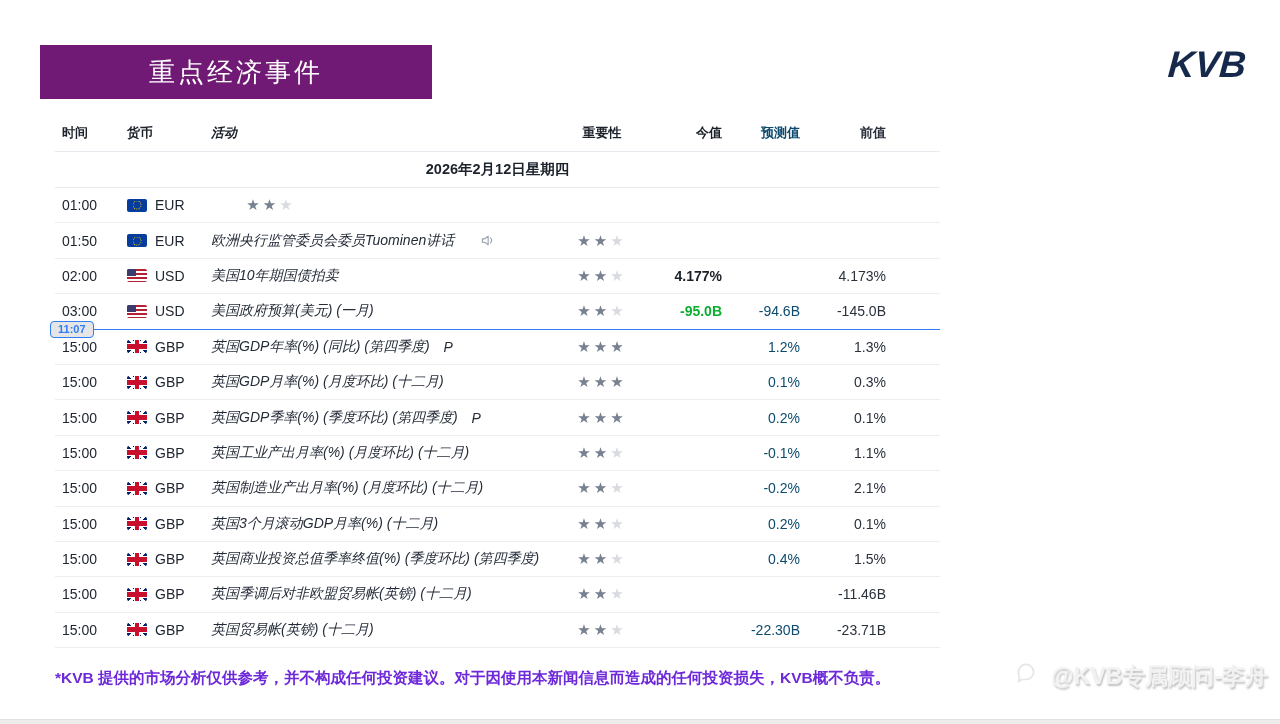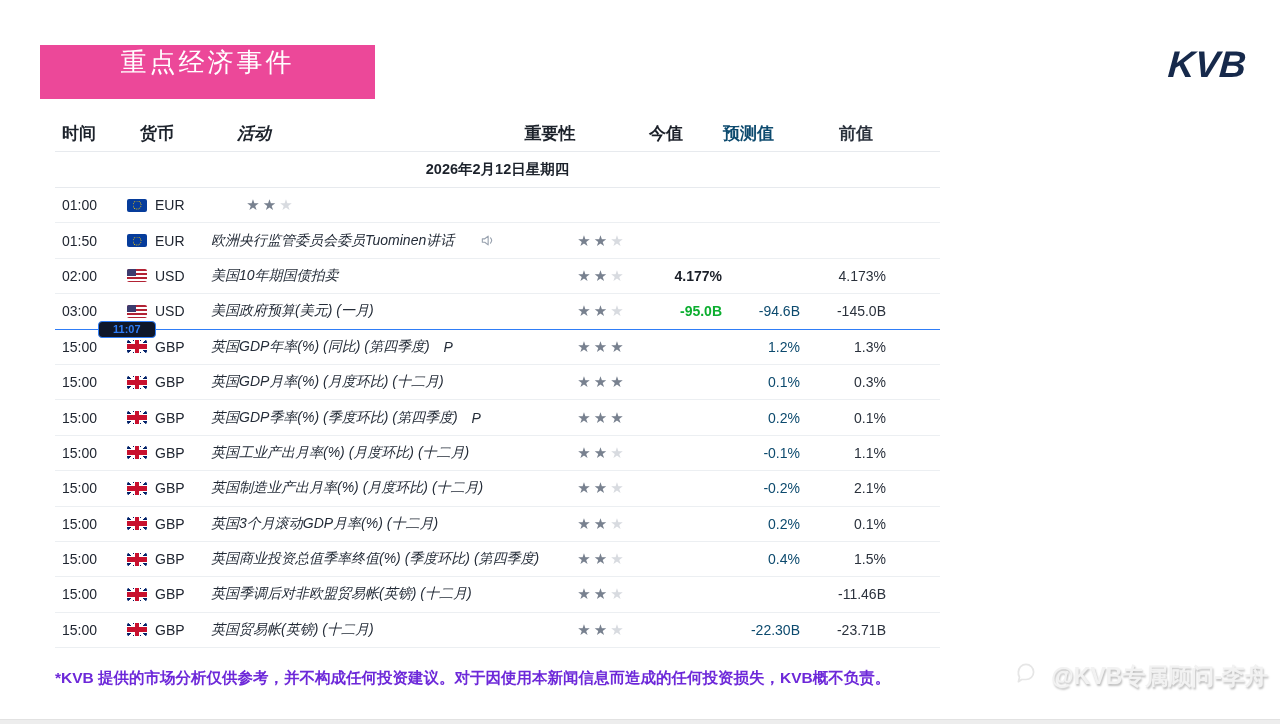--- a/index.html
+++ b/index.html
@@ -1,41 +1,41 @@
 <!DOCTYPE html>
 <html><head>
 <meta charset="utf-8">
 <style>
   * { margin:0; padding:0; box-sizing:border-box; }
   html,body { width:1280px; height:724px; }
   body { font-family:"Liberation Sans","DejaVu Sans",sans-serif; background:#ffffff; position:relative; overflow:hidden; }
   .page { position:relative; width:1280px; height:724px; background:#ffffff; }
 
   
-  .banner { position:absolute; left:40px; top:45px; width:335px; height:54px; background:#ec4899;
+  .banner { position:absolute; left:40px; top:45px; width:392px; height:54px; background:#701a75;
             color:#ffffff; font-size:26px; font-weight:500; letter-spacing:3px;
-            display:flex; justify-content:center; }
+            display:flex; align-items:center; justify-content:center; }
 
   
   .logo { position:absolute; right:34px; top:44px; font-size:37px; font-weight:900; font-style:italic;
           color:#16294B; letter-spacing:0px; transform:skewX(-4deg); }
 
   
   .table { position:absolute; left:55px; top:115px; width:885px; }
   .cols { display:flex; align-items:center; }
   .c-time   { width:68px; padding-left:7px; }
   .c-cur    { width:88px; padding-left:4px; display:flex; align-items:center; gap:8px; }
   .c-act    { flex:1; display:flex; align-items:center; gap:10px; overflow:hidden; white-space:nowrap;font-style:italic; }
   .c-imp    { width:120px; text-align:center; }
   .c-actual { width:60px; text-align:right; font-weight:700; color:#1A1F28; }
   .c-fore   { width:78px; text-align:right; color:#0c4a6e; }
   .c-prev   { width:86px; text-align:right; color:#2A313C; }
   .c-space  { width:54px; }
 
-  .thead { height:37px; border-bottom:1px solid #E7EAEE; font-size:17px; font-weight:700; color:#1C222B;gap:13px; }
+  .thead { height:37px; border-bottom:1px solid #E7EAEE; font-size:13px; font-weight:700; color:#1C222B; }
   .date-row { height:36px; border-bottom:1px solid #E7EAEE; display:flex; align-items:center; justify-content:center;
               font-size:14.5px; font-weight:700; color:#1C222B; }
   .row { height:35.4px; border-bottom:1px solid #ECEFF2; font-size:14px; color:#202631; }
   .row .c-act { color:#242C38; }
   .suffix { margin-left:4px; color:#242C38; }
   .code { font-weight:500; }
   .green { color:#0BAE2F !important; }
 
   
   .flag { display:inline-block; width:20px; height:13px; border-radius:2px; position:relative; overflow:hidden; flex:0 0 auto; }
@@ -56,22 +56,22 @@
   
   .star { font-size:15px; letter-spacing:3px; }
   .star.on  { color:#78818F; }
   .star.off { color:#D8DBE0; }
 
   
   .speaker { display:inline-flex; align-items:center; margin-left:2px; }
 
   
   .marker { position:relative; height:0; border-top:1.5px solid #2F7DF7; margin-top:-1px; z-index:3; }
-  .marker-badge { position:absolute; left:-5px; top:-9px; background:#0f172a; border:1.5px solid #2F7DF7;
-                  color:#2F7DF7; font-size:11px; font-weight:700; padding:1px 14px; border-radius:4px; line-height:13px;margin-left:48px; }
+  .marker-badge { position:absolute; left:-5px; top:-9px; background:#e5e5e5; border:1.5px solid #2F7DF7;
+                  color:#2F7DF7; font-size:11px; font-weight:700; padding:1px 7px; border-radius:4px; line-height:13px; }
 
   
   .disclaimer { position:absolute; left:55px; top:668px; font-size:15.5px; color:#6d28d9; font-weight:700; }
   .watermark { position:absolute; right:12px; top:660px; display:flex; align-items:center; gap:12px;
                font-size:23px; font-weight:600; color:#f2f2f2;
                text-shadow:1px 2px 2px rgba(0,0,0,0.25), -1px -1px 0 rgba(255,255,255,0.9); }
   .bottom-bar { position:absolute; left:0; bottom:0; width:1280px; height:5px; background:#EDEDED; border-top:1px solid #E2E2E2; }
 </style>
 </head>
 <body>

